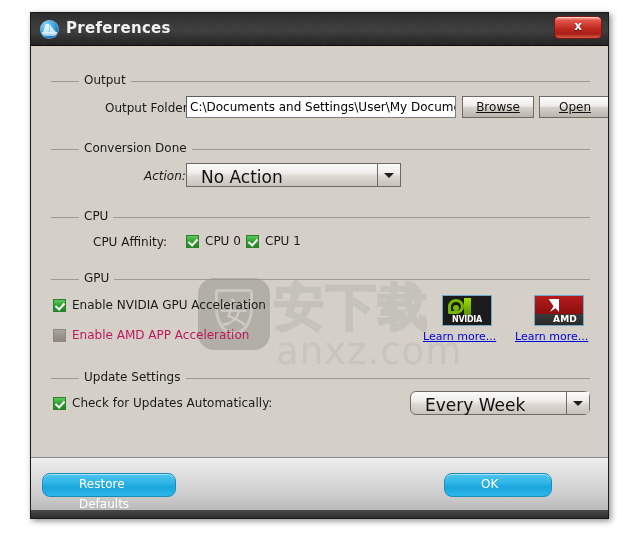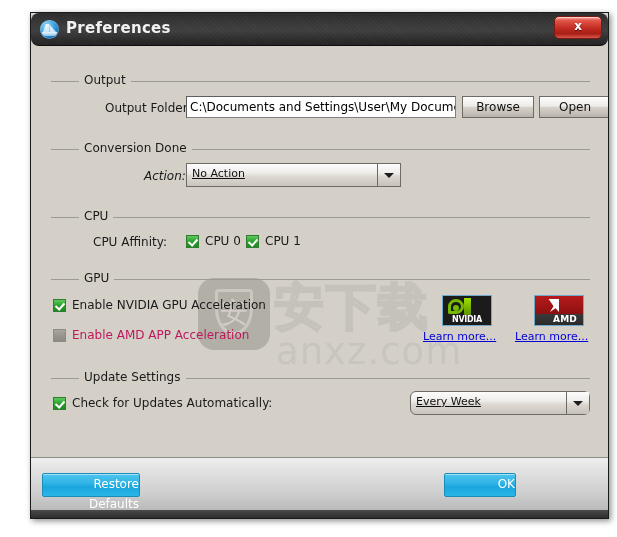--- a/index.html
+++ b/index.html
@@ -36,21 +36,20 @@
   .titlebar {
     position: absolute;
     left: 0; top: 0;
     width: 100%;
     height: 33px;
     background:
       repeating-linear-gradient(45deg, rgba(255,255,255,0.022) 0 1px, rgba(0,0,0,0) 1px 3px),
       linear-gradient(to bottom, #2b2b2b 0%, #3a3a3a 38%, #3e3e3e 56%, #2a2a2a 86%, #242424 100%);
     border-bottom: 1px solid #0d0d0d;
     box-sizing: border-box;
-    border-radius: 8px;
   }
   .title-icon {
     position: absolute;
     left: 9px; top: 7px;
     width: 19px; height: 19px;
     border-radius: 50%;
     background: radial-gradient(circle at 35% 30%, #9fd8f7 0%, #3ba3e0 42%, #1463a8 78%, #0b3f73 100%);
     box-shadow: inset 0 0 0 1px rgba(255,255,255,0.25);
     overflow: hidden;
   }
@@ -216,38 +215,38 @@
     height: 22px;
     background: linear-gradient(to bottom, #fdfdfd 0%, #eeecea 45%, #d6d2cb 52%, #b9b4ab 100%);
     border: 1px solid #6e6b66;
     box-sizing: border-box;
     font-size: 12px;
     color: #111111;
     text-align: center;
     line-height: 20px;
     cursor: pointer;
     z-index: 2;
+    text-decoration: underline;
   }
 
   .combo {
     position: absolute;
     height: 24px;
     background: linear-gradient(to bottom, #fcfcfc 0%, #efeee c 40%, #dedad3 55%, #c9c4bc 100%);
     background: linear-gradient(to bottom, #fcfcfc 0%, #efedea 40%, #dedad3 55%, #c9c4bc 100%);
     border: 1px solid #6e6b66;
     box-sizing: border-box;
     z-index: 2;
   }
   .combo .cval {
     position: absolute;
-    left: 5px; top: 3px;
-    font-size: 11px;
+    left: 14px; top: 3px;
+    font-size: 17px;
     color: #111111;
     white-space: nowrap;
-    text-decoration: underline;
   }
   .combo .carrowbox {
     position: absolute;
     right: 0; top: 0;
     width: 22px; height: 100%;
     border-left: 1px solid #6e6b66;
     background: linear-gradient(to bottom, #fcfcfc 0%, #efedea 42%, #dcd8d1 55%, #c6c1b9 100%);
     cursor: pointer;
   }
   .combo .carrowbox::after {
@@ -389,30 +388,31 @@
   .footer::after {
     content: "";
     position: absolute;
     left: 0; right: 0; bottom: 0;
     height: 8px;
     background: linear-gradient(to bottom, #4a4a4a, #2d2d2d);
   }
   .bluebtn {
     position: absolute;
     height: 22px;
-    border-radius: 2px;
+    border-radius: 8px;
     background: linear-gradient(to bottom, #4ec4ee 0%, #2fb4e6 42%, #1aa6dd 58%, #29b6e8 100%);
     border: 1px solid #1b8cb8;
     box-shadow: inset 0 1px 0 rgba(255,255,255,0.5);
     color: #ffffff;
     font-size: 12px;
-    text-align: right;
+    text-align: left;
     line-height: 20px;
     cursor: pointer;
     z-index: 3;
+    padding-left: 36px;
   }
 </style>
 </head>
 <body>
 
 <div id="screen">
 
   <div class="dialog">
 
     <div class="titlebar">

